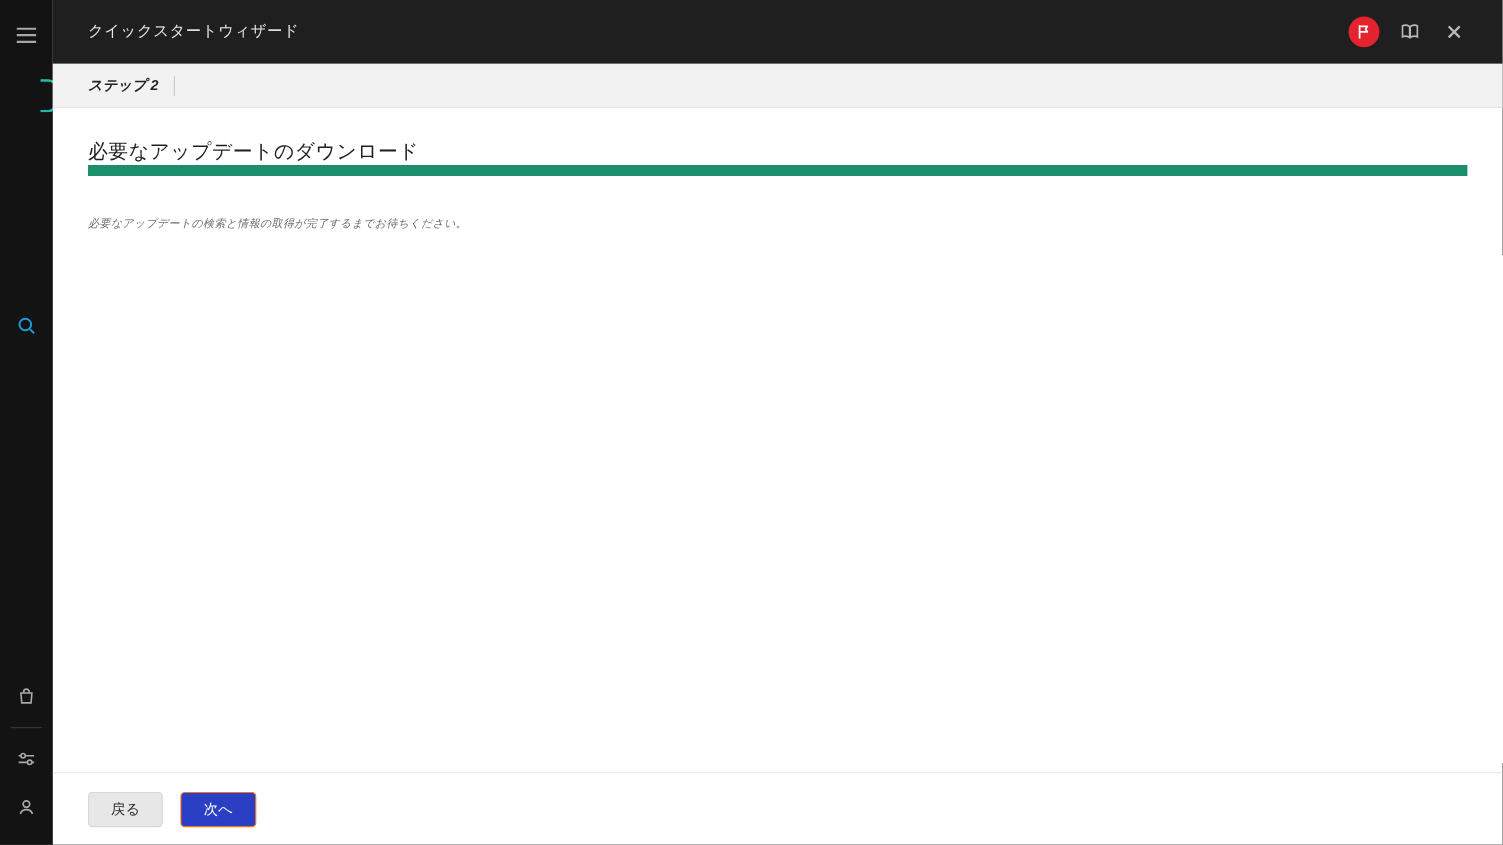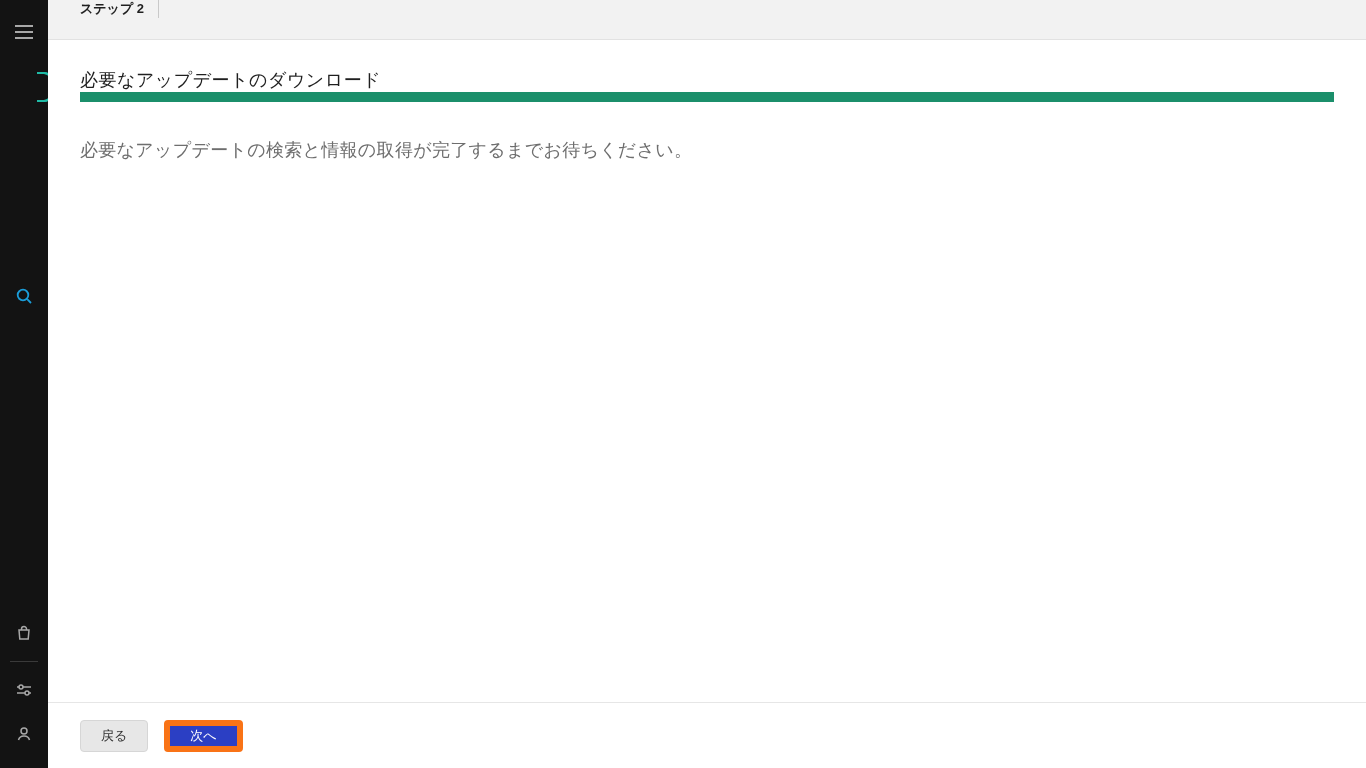--- a/index.html
+++ b/index.html
@@ -72,55 +72,55 @@
     cursor:pointer;
   }
   .flag-btn svg{ color:#fff; }
   .book-btn, .close-btn{
     width:24px; height:24px; display:flex; align-items:center; justify-content:center;
     color:#b8b8b8; cursor:pointer;
   }
 
   .step-bar{
     height:40px; background:#f2f2f2; border-bottom:1px solid #e2e2e2;
-    display:flex; align-items:flex-start; padding:0 32px; gap:14px;
-    color:#222; font-size:13px;
+    display:flex; align-items:center; padding:0 32px; gap:14px;
+    color:#222; font-size:13px;font-style:italic;
   }
   .step-bar .step-label{ font-weight:700; color:#1f1f1f; }
   .step-bar .vline{ width:1px; height:18px; background:#c9c9c9; }
   .step-bar .step-desc{ color:#8f8f8f; letter-spacing:0.3px; }
 
   .content{
     flex:1; padding:28px 32px; overflow:auto;
   }
   .content h2{
     font-size:18px; font-weight:400; color:#1f1f1f; letter-spacing:0.5px;
   }
   .progress-track{
     width:100%; height:10px; background:#1b8f6b;
     position:relative; margin-bottom:36px;
   }
   .progress-fill{
     height:100%; background:#1b8f6b; width:100%;
   }
   .wait-text{
-    font-size:18px; color:#6e6e6e; letter-spacing:0.3px;
+    font-size:10px; color:#6e6e6e; letter-spacing:0.3px;font-style:italic;
   }
 
   .footer{
     height:66px; border-top:1px solid #e6e6e6;
     display:flex; align-items:center; padding:12px 32px; gap:16px;
   }
   .btn{
     height:32px; padding:0 20px; border-radius:4px; font-size:13px;
     display:inline-flex; align-items:center; justify-content:center;
     cursor:pointer; user-select:none;
   }
   .btn-secondary{ background:#e7e7e7; color:#333; border:1px solid #d6d6d6; }
-  .btn-primary{ background:#2b3fc4; color:#fff; border:6px solid #f97316; }
+  .btn-primary{ background:#2b3fc4; color:#fff; border:1px solid #f97316; }
 </style>
 </head>
 <body>
 
 <div class="sidebar">
   <div class="menu-icon">
     <svg width="18" height="14" viewBox="0 0 18 14">
         <path d="M0 1h18M0 7h18M0 13h18" stroke="currentColor" stroke-width="2"></path>
       </svg>
   </div>
@@ -154,20 +154,40 @@
       <svg width="16" height="16" viewBox="0 0 16 16" fill="none">
           <circle cx="8" cy="5" r="3" stroke="currentColor" stroke-width="1.5"></circle>
           <path d="M2.5 14c.8-3 3-4 5.5-4s4.7 1 5.5 4" stroke="currentColor" stroke-width="1.5"></path>
         </svg>
     </div>
   </div>
 </div>
 
 <div class="panel">
 
+  <div class="panel-header">
+    <div class="title">クイックスタートウィザード</div>
+    <div class="header-actions">
+      <div class="flag-btn">
+        <svg width="14" height="14" viewBox="0 0 14 14">
+            <path d="M3 1v12M3 2h7l-1.5 2.5L10 7H3" fill="none" stroke="currentColor" stroke-width="1.6" stroke-linejoin="round"></path>
+          </svg>
+      </div>
+      <div class="book-btn">
+        <svg width="18" height="18" viewBox="0 0 18 18" fill="none">
+            <path d="M2 3.5C3.5 2.7 6 2.7 8.5 4v10c-2.5-1.3-5-1.3-6.5-.5V3.5zM15.5 3.5C14 2.7 11.5 2.7 9 4v10c2.5-1.3 5-1.3 6.5-.5V3.5z" stroke="currentColor" stroke-width="1.5"></path>
+          </svg>
+      </div>
+      <div class="close-btn">
+        <svg width="14" height="14" viewBox="0 0 14 14">
+            <path d="M2 2l10 10M12 2L2 12" stroke="currentColor" stroke-width="2"></path>
+          </svg>
+      </div>
+    </div>
+  </div>
 
   <div class="step-bar">
     <span class="step-label">ステップ 2</span>
     <span class="vline"></span>
   </div>
 
   <div class="content">
     <h2>必要なアップデートのダウンロード</h2>
     <div class="progress-track">
       <div class="progress-fill" style="width:100%"></div>

